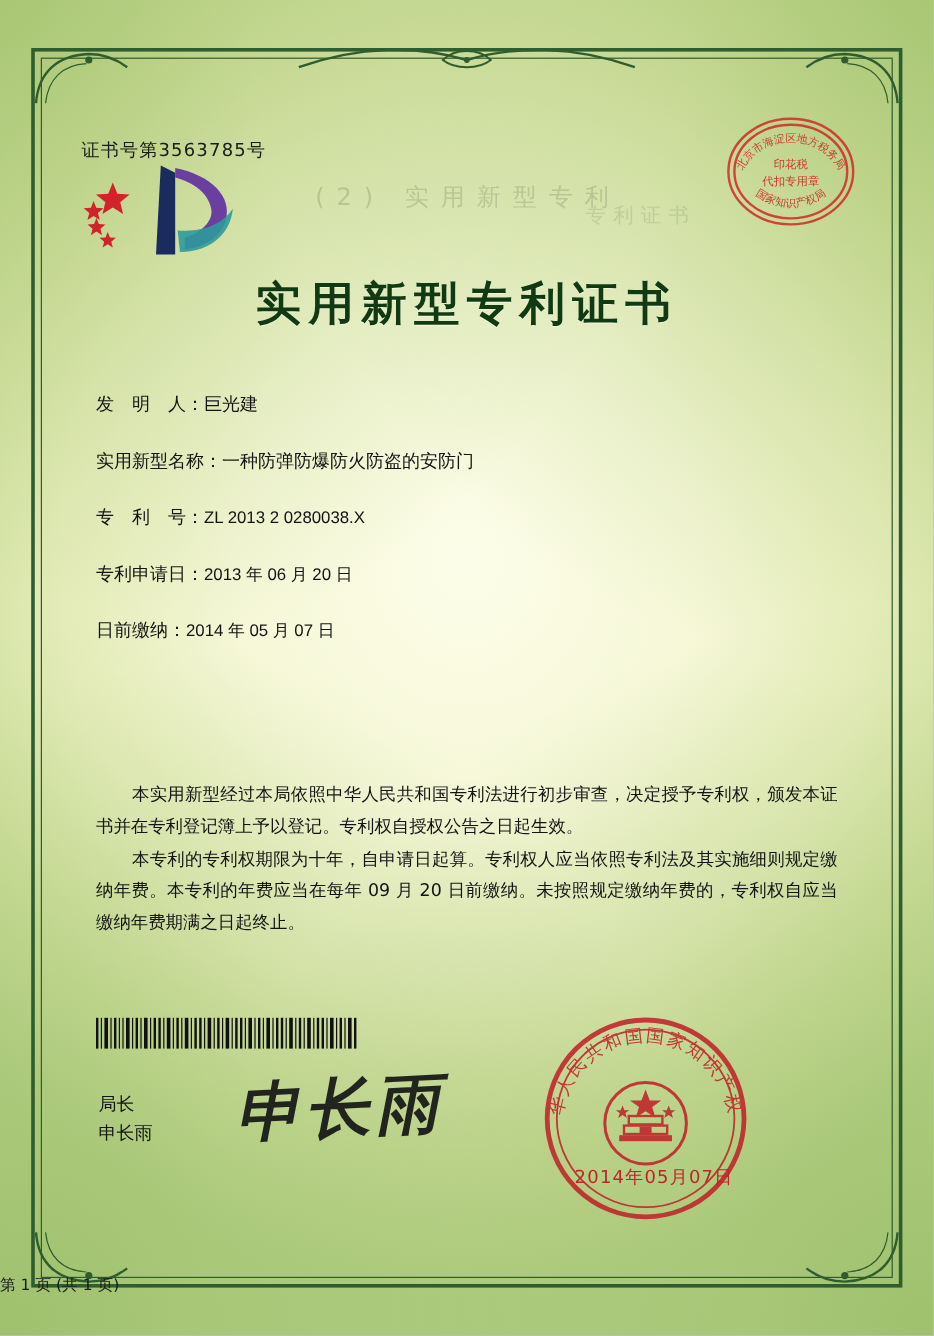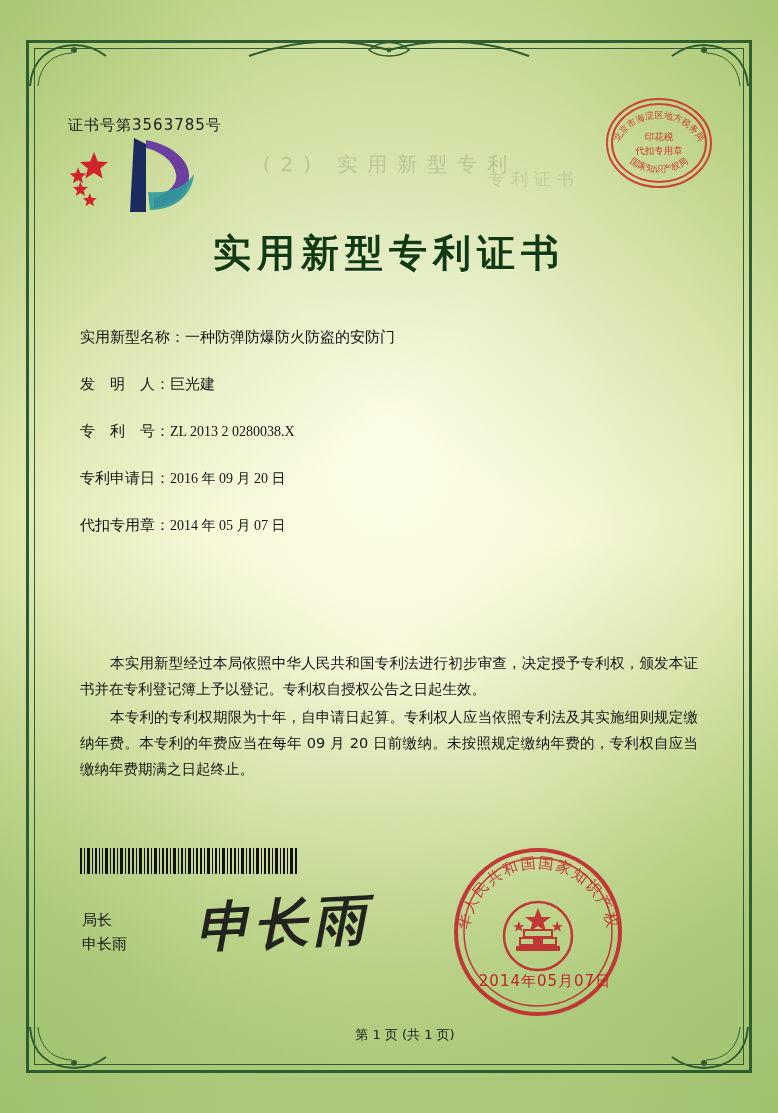--- a/index.html
+++ b/index.html
@@ -153,21 +153,21 @@
     margin-bottom: 28px;
     white-space: nowrap;
   }
   .field-label {
     display: inline-block;
     color: #141414;
   }
   .field-value {
     display: inline;
     color: #141414;
-    font-family: Liberation Serif, serif;
+    font-family: Liberation Sans, sans-serif;
     font-size: 14px;
   }
   .field-value.cjk {
     font-family: "DejaVu Sans", sans-serif;
     font-size: 15px;
   }
 
   
   .body-text {
     position: absolute;
@@ -232,25 +232,23 @@
     text-align: center;
     font-size: 15px;
     color: #c0232b;
     letter-spacing: 1px;
   }
 
   
   .page-footer {
     position: absolute;
     left: 0; right: 0;
-    top: 1026px;
-    text-align: center;
+    top: 1062px;
     font-size: 13px;
     color: #1b1b1b;
-    padding-left: 32px;
   }
 </style>
 </head>
 <body>
 
 <div id="certificate">
 
   <div class="ghost">(2) 实用新型专利</div>
   <div class="ghost2">专利证书</div>
 
@@ -320,33 +318,33 @@
       <path d="M86 10 C116 16, 134 34, 128 54 C124 68, 110 76, 94 78 L94 68 C108 64, 118 54, 116 44 C114 32, 102 22, 86 18 Z" fill="#6b3fa0"></path>
 
       <path d="M88 62 C110 64, 126 56, 134 44 C132 66, 114 80, 90 80 Z" fill="#2f9a9a" opacity="0.9"></path>
     </g>
   </svg>
 
   <div class="main-title">实用新型专利证书</div>
 
   <div class="fields">
     <div class="field-row">
-      <span class="field-label">实用新型名称：</span><span class="field-value cjk">一种防弹防爆防火防盗的安防门</span>
+      <span class="field-label">发　明　人：</span><span class="field-value cjk">巨光建</span>
     </div>
     <div class="field-row">
-      <span class="field-label">发　明　人：</span><span class="field-value cjk">巨光建</span>
+      <span class="field-label">实用新型名称：</span><span class="field-value cjk">一种防弹防爆防火防盗的安防门</span>
     </div>
     <div class="field-row">
       <span class="field-label">专　利　号：</span><span class="field-value">ZL 2013 2 0280038.X</span>
     </div>
     <div class="field-row">
-      <span class="field-label">专利申请日：</span><span class="field-value">2016 年 09 月 20 日</span>
+      <span class="field-label">专利申请日：</span><span class="field-value">2013 年 06 月 20 日</span>
     </div>
     <div class="field-row">
-      <span class="field-label">代扣专用章：</span><span class="field-value">2014 年 05 月 07 日</span>
+      <span class="field-label">日前缴纳：</span><span class="field-value">2014 年 05 月 07 日</span>
     </div>
   </div>
 
   <div class="body-text">
     <p>本实用新型经过本局依照中华人民共和国专利法进行初步审查，决定授予专利权，颁发本证书并在专利登记簿上予以登记。专利权自授权公告之日起生效。</p>
     <p>本专利的专利权期限为十年，自申请日起算。专利权人应当依照专利法及其实施细则规定缴纳年费。本专利的年费应当在每年 09 月 20 日前缴纳。未按照规定缴纳年费的，专利权自应当缴纳年费期满之日起终止。</p>
   </div>
 
   <svg class="barcode" viewBox="0 0 220 26" preserveAspectRatio="none">
     <g fill="#111">

